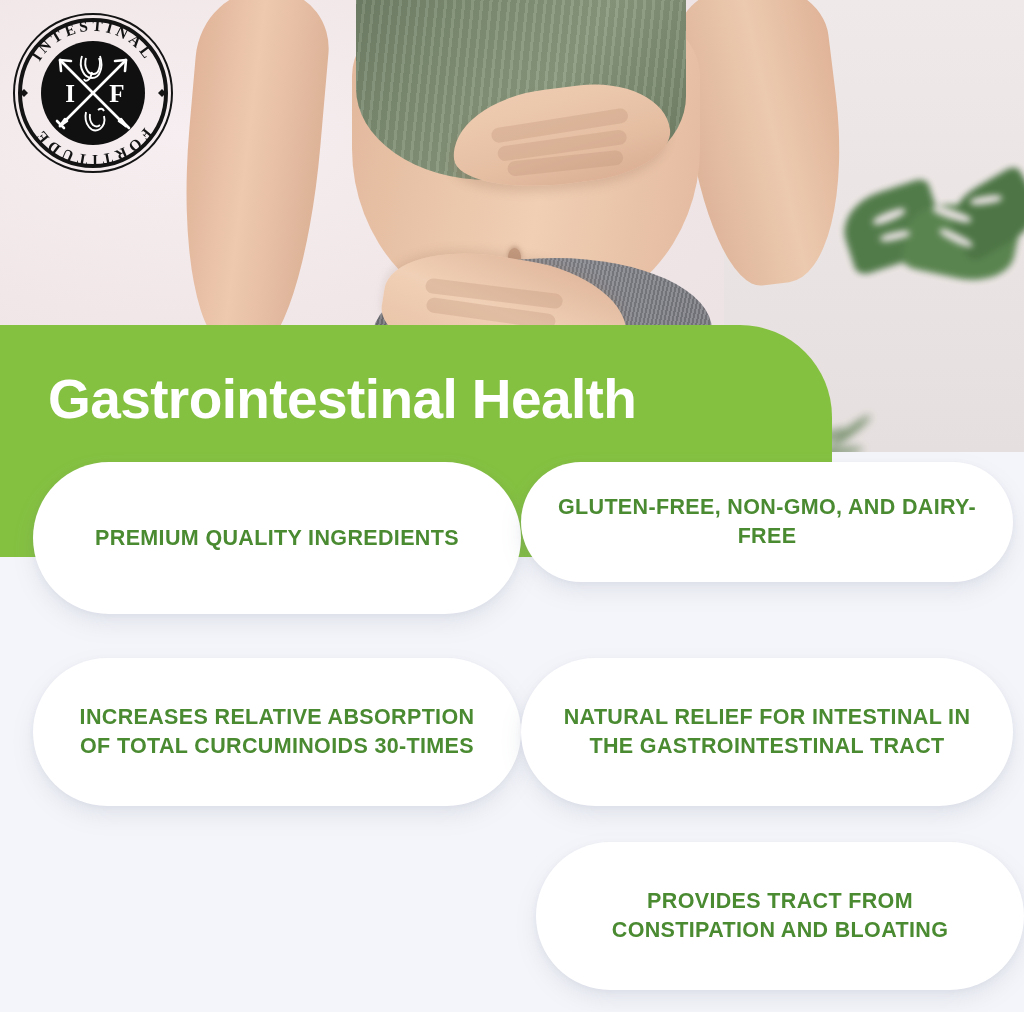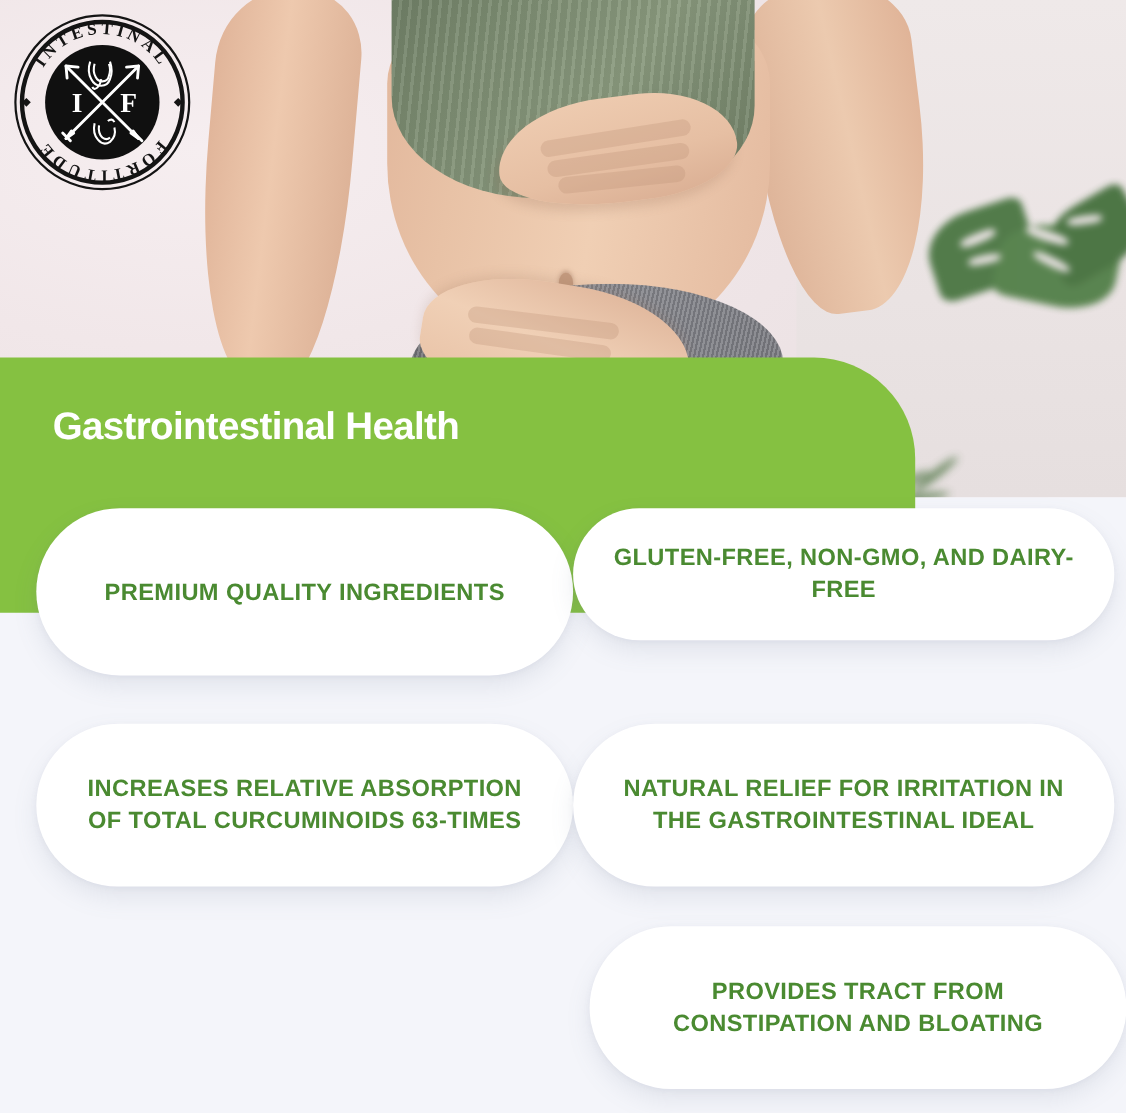--- a/index.html
+++ b/index.html
@@ -210,21 +210,21 @@
     height: 232px;
     background: #85c141;
     border-top-right-radius: 92px;
     border-bottom-right-radius: 92px;
   }
   .banner-title {
     position: absolute;
     left: 48px;
     top: 369px;
     width: 760px;
-    font-size: 35px;
+    font-size: 55px;
     font-weight: 700;
     letter-spacing: -0.6px;
     color: #ffffff;
     line-height: 1.1;
   }
 
   
   .pills {
     position: absolute;
     left: 0;
@@ -361,22 +361,22 @@
   <div class="banner-title">Gastrointestinal Health</div>
 
   <div class="pills">
 
     <div class="pill-row r1">
       <div class="pill left r1left">PREMIUM QUALITY INGREDIENTS</div>
       <div class="pill right r1right">GLUTEN-FREE, NON-GMO, AND DAIRY-FREE</div>
     </div>
 
     <div class="pill-row r2">
-      <div class="pill left">INCREASES RELATIVE ABSORPTION OF TOTAL CURCUMINOIDS 63-TIMES</div>
-      <div class="pill right">NATURAL RELIEF FOR IRRITATION IN THE GASTROINTESTINAL IDEAL</div>
+      <div class="pill left">INCREASES RELATIVE ABSORPTION OF TOTAL CURCUMINOIDS 30-TIMES</div>
+      <div class="pill right">NATURAL RELIEF FOR INTESTINAL IN THE GASTROINTESTINAL TRACT</div>
     </div>
 
     <div class="pill-row r3">
       <div class="pill left">PROVIDES TRACT FROM CONSTIPATION AND BLOATING</div>
     </div>
 
   </div>
 
 </div>
 

